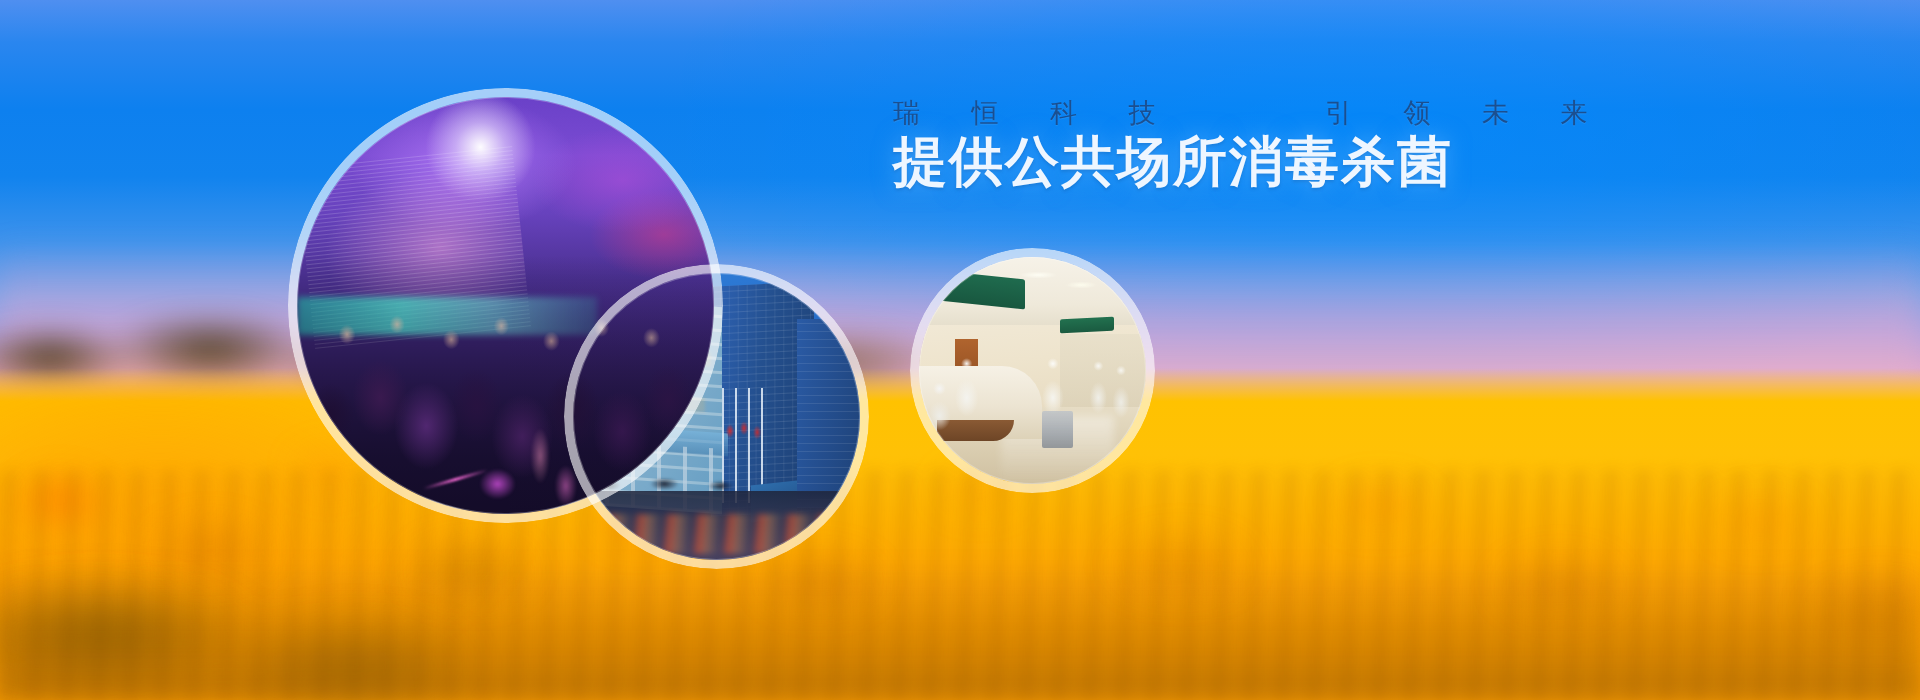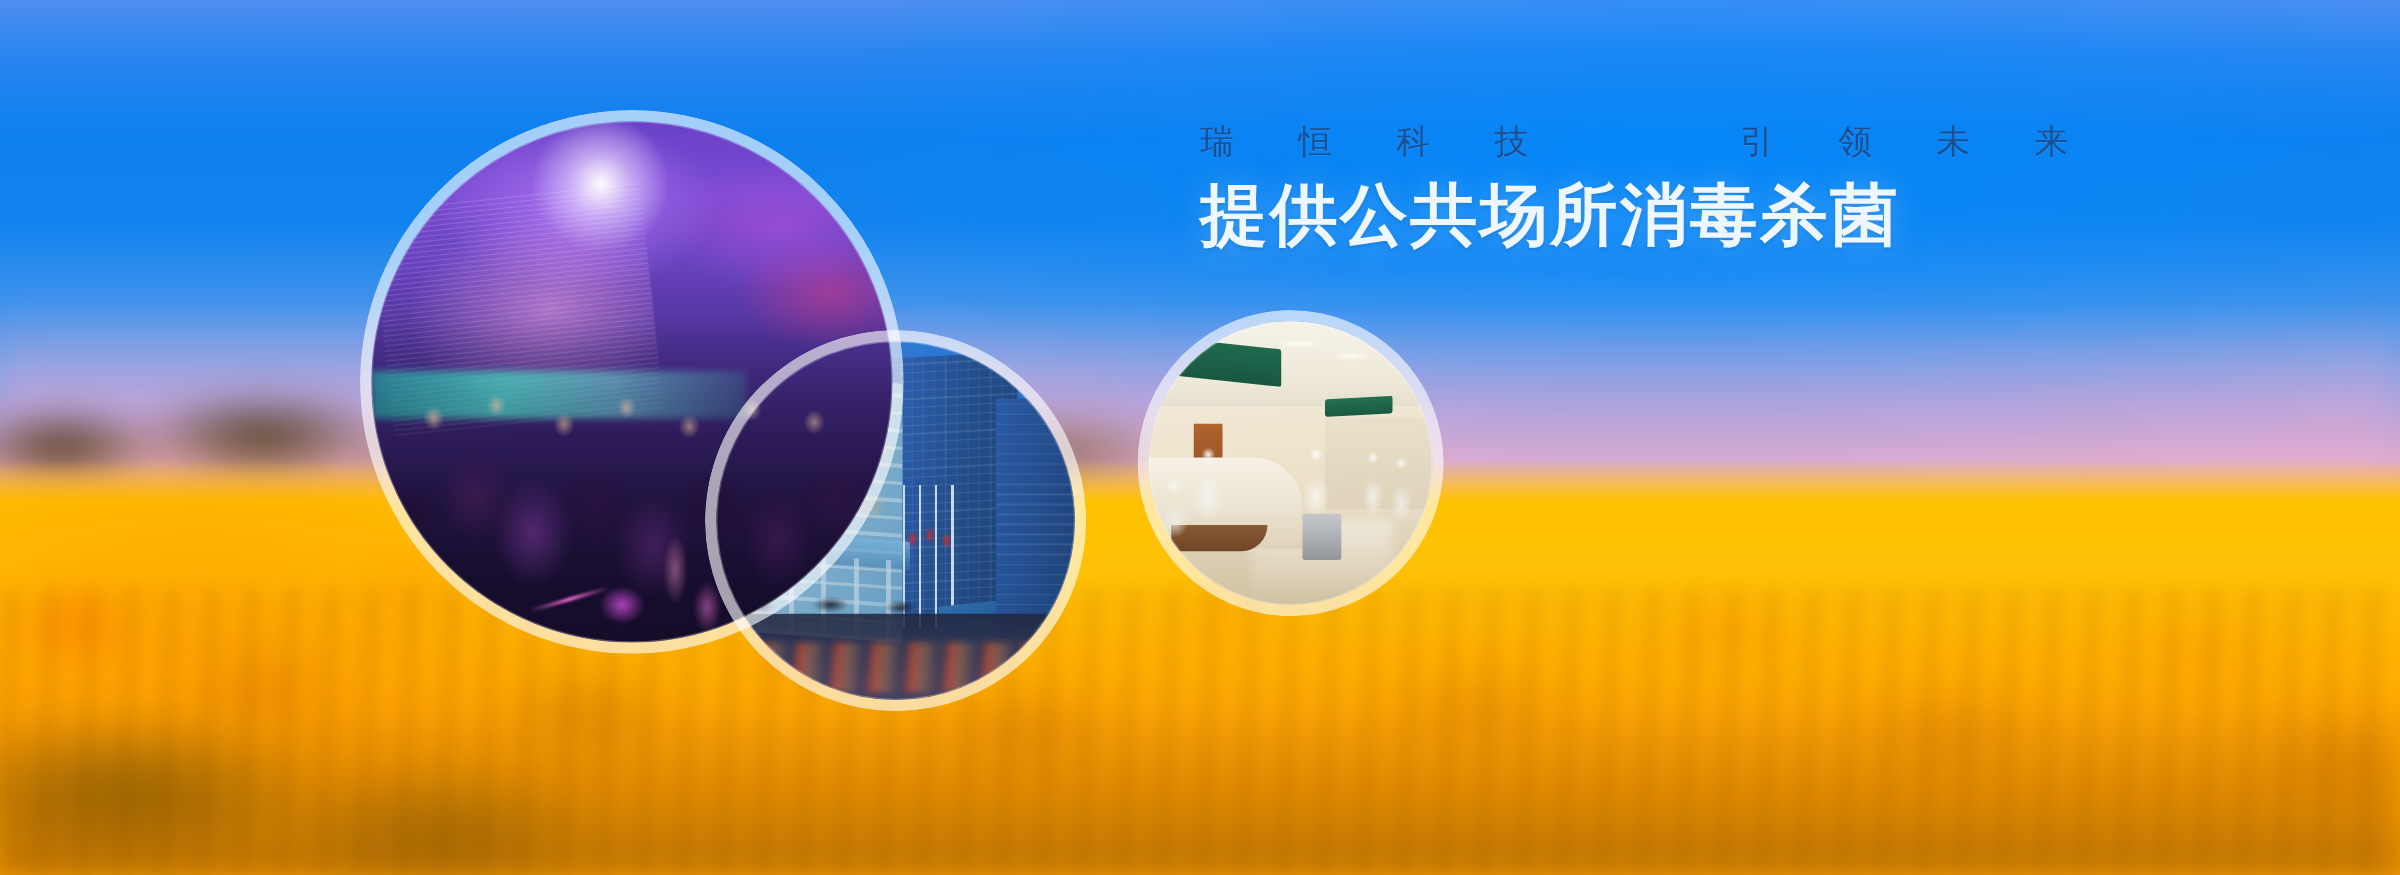--- a/index.html
+++ b/index.html
@@ -377,33 +377,33 @@
     position:absolute;left:62%;top:34%;width:38%;height:34%;
     background:linear-gradient(180deg, rgba(230,222,200,.7) 0%, rgba(214,204,178,.6) 100%);
   }
   #c3 .door{
     position:absolute;left:16%;top:36%;width:10%;height:22%;
     background:linear-gradient(180deg,#b0642e,#8e4d21);
   }
 
   
   .text-block{
-    position:absolute;left:960px;top:100px;width:720px;
+    position:absolute;left:893px;top:100px;width:720px;
   }
   .subtitle{
     font-size:27px;
     letter-spacing:22px;
     color:#1b4f90;
     line-height:1;
     white-space:pre;
     font-weight:400;
     text-shadow:0 1px 1px rgba(255,255,255,.10);
   }
   .headline{
-    margin-top:12px;
+    margin-top:1px;
     font-size:54px;
     line-height:66px;
     color:#eef6ff;
     font-weight:700;
     letter-spacing:2px;
     text-shadow:0 0 22px rgba(120,190,255,.55), 0 2px 3px rgba(0,60,130,.25);
   }
   .headline .l2{display:block;}
 </style>
 </head>

